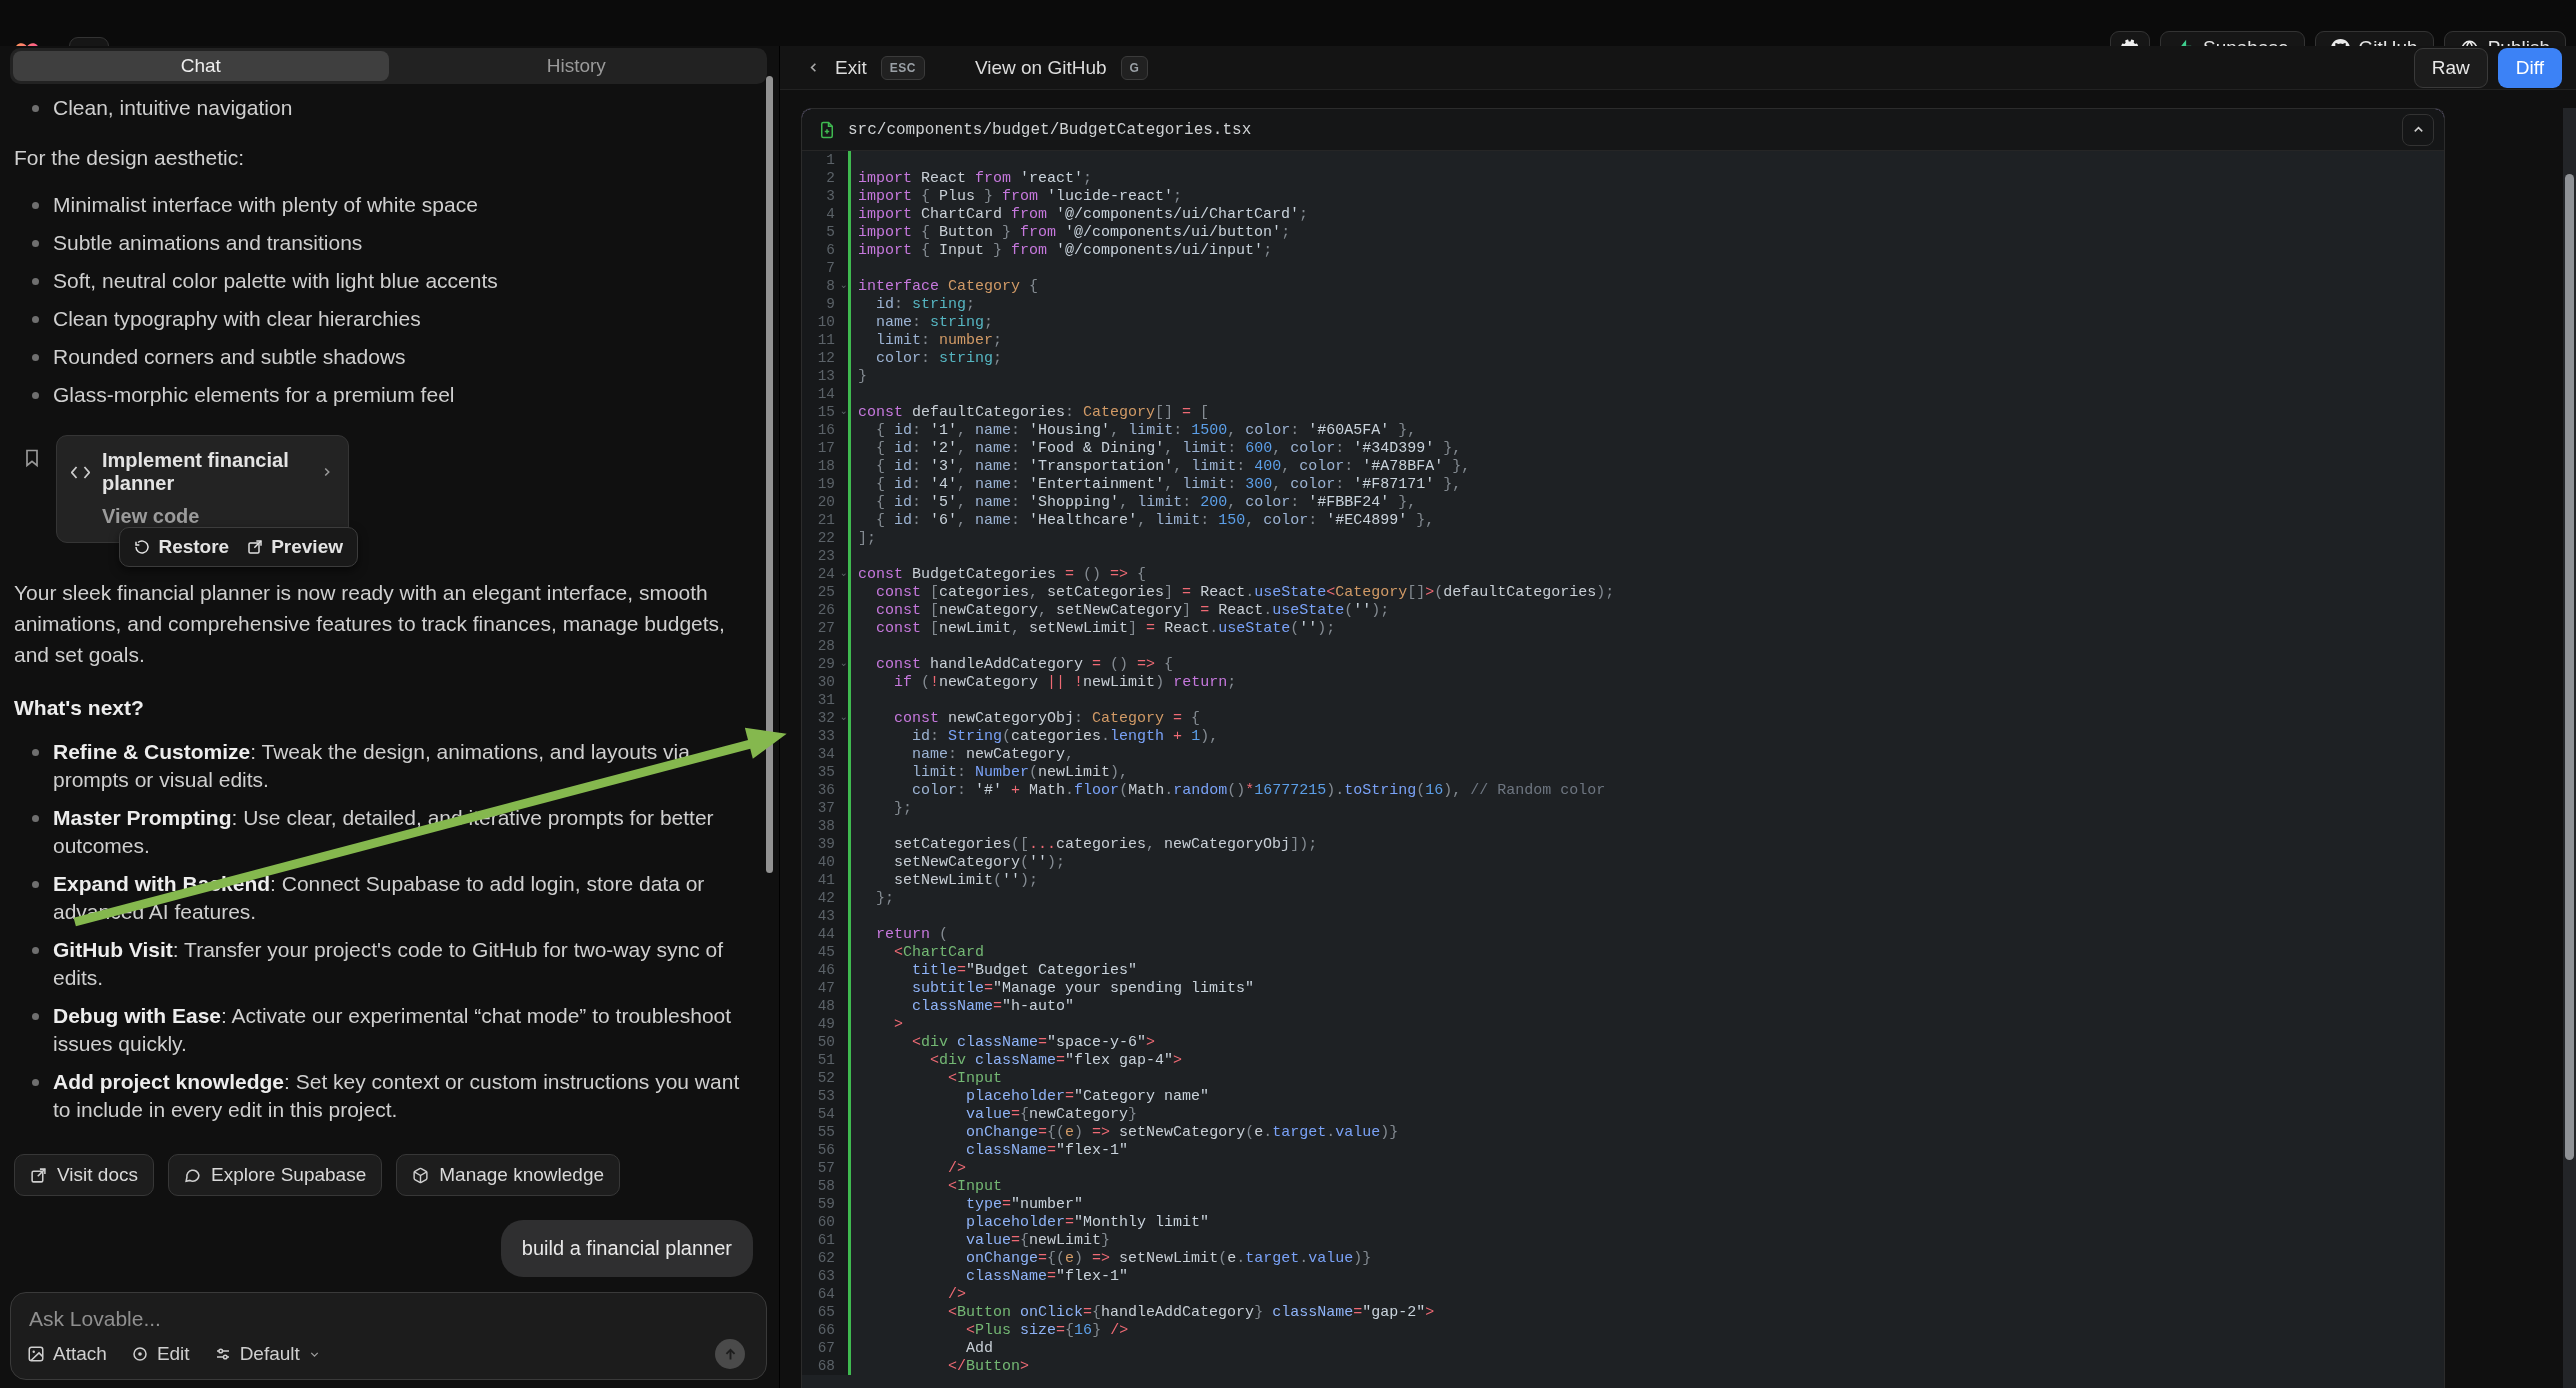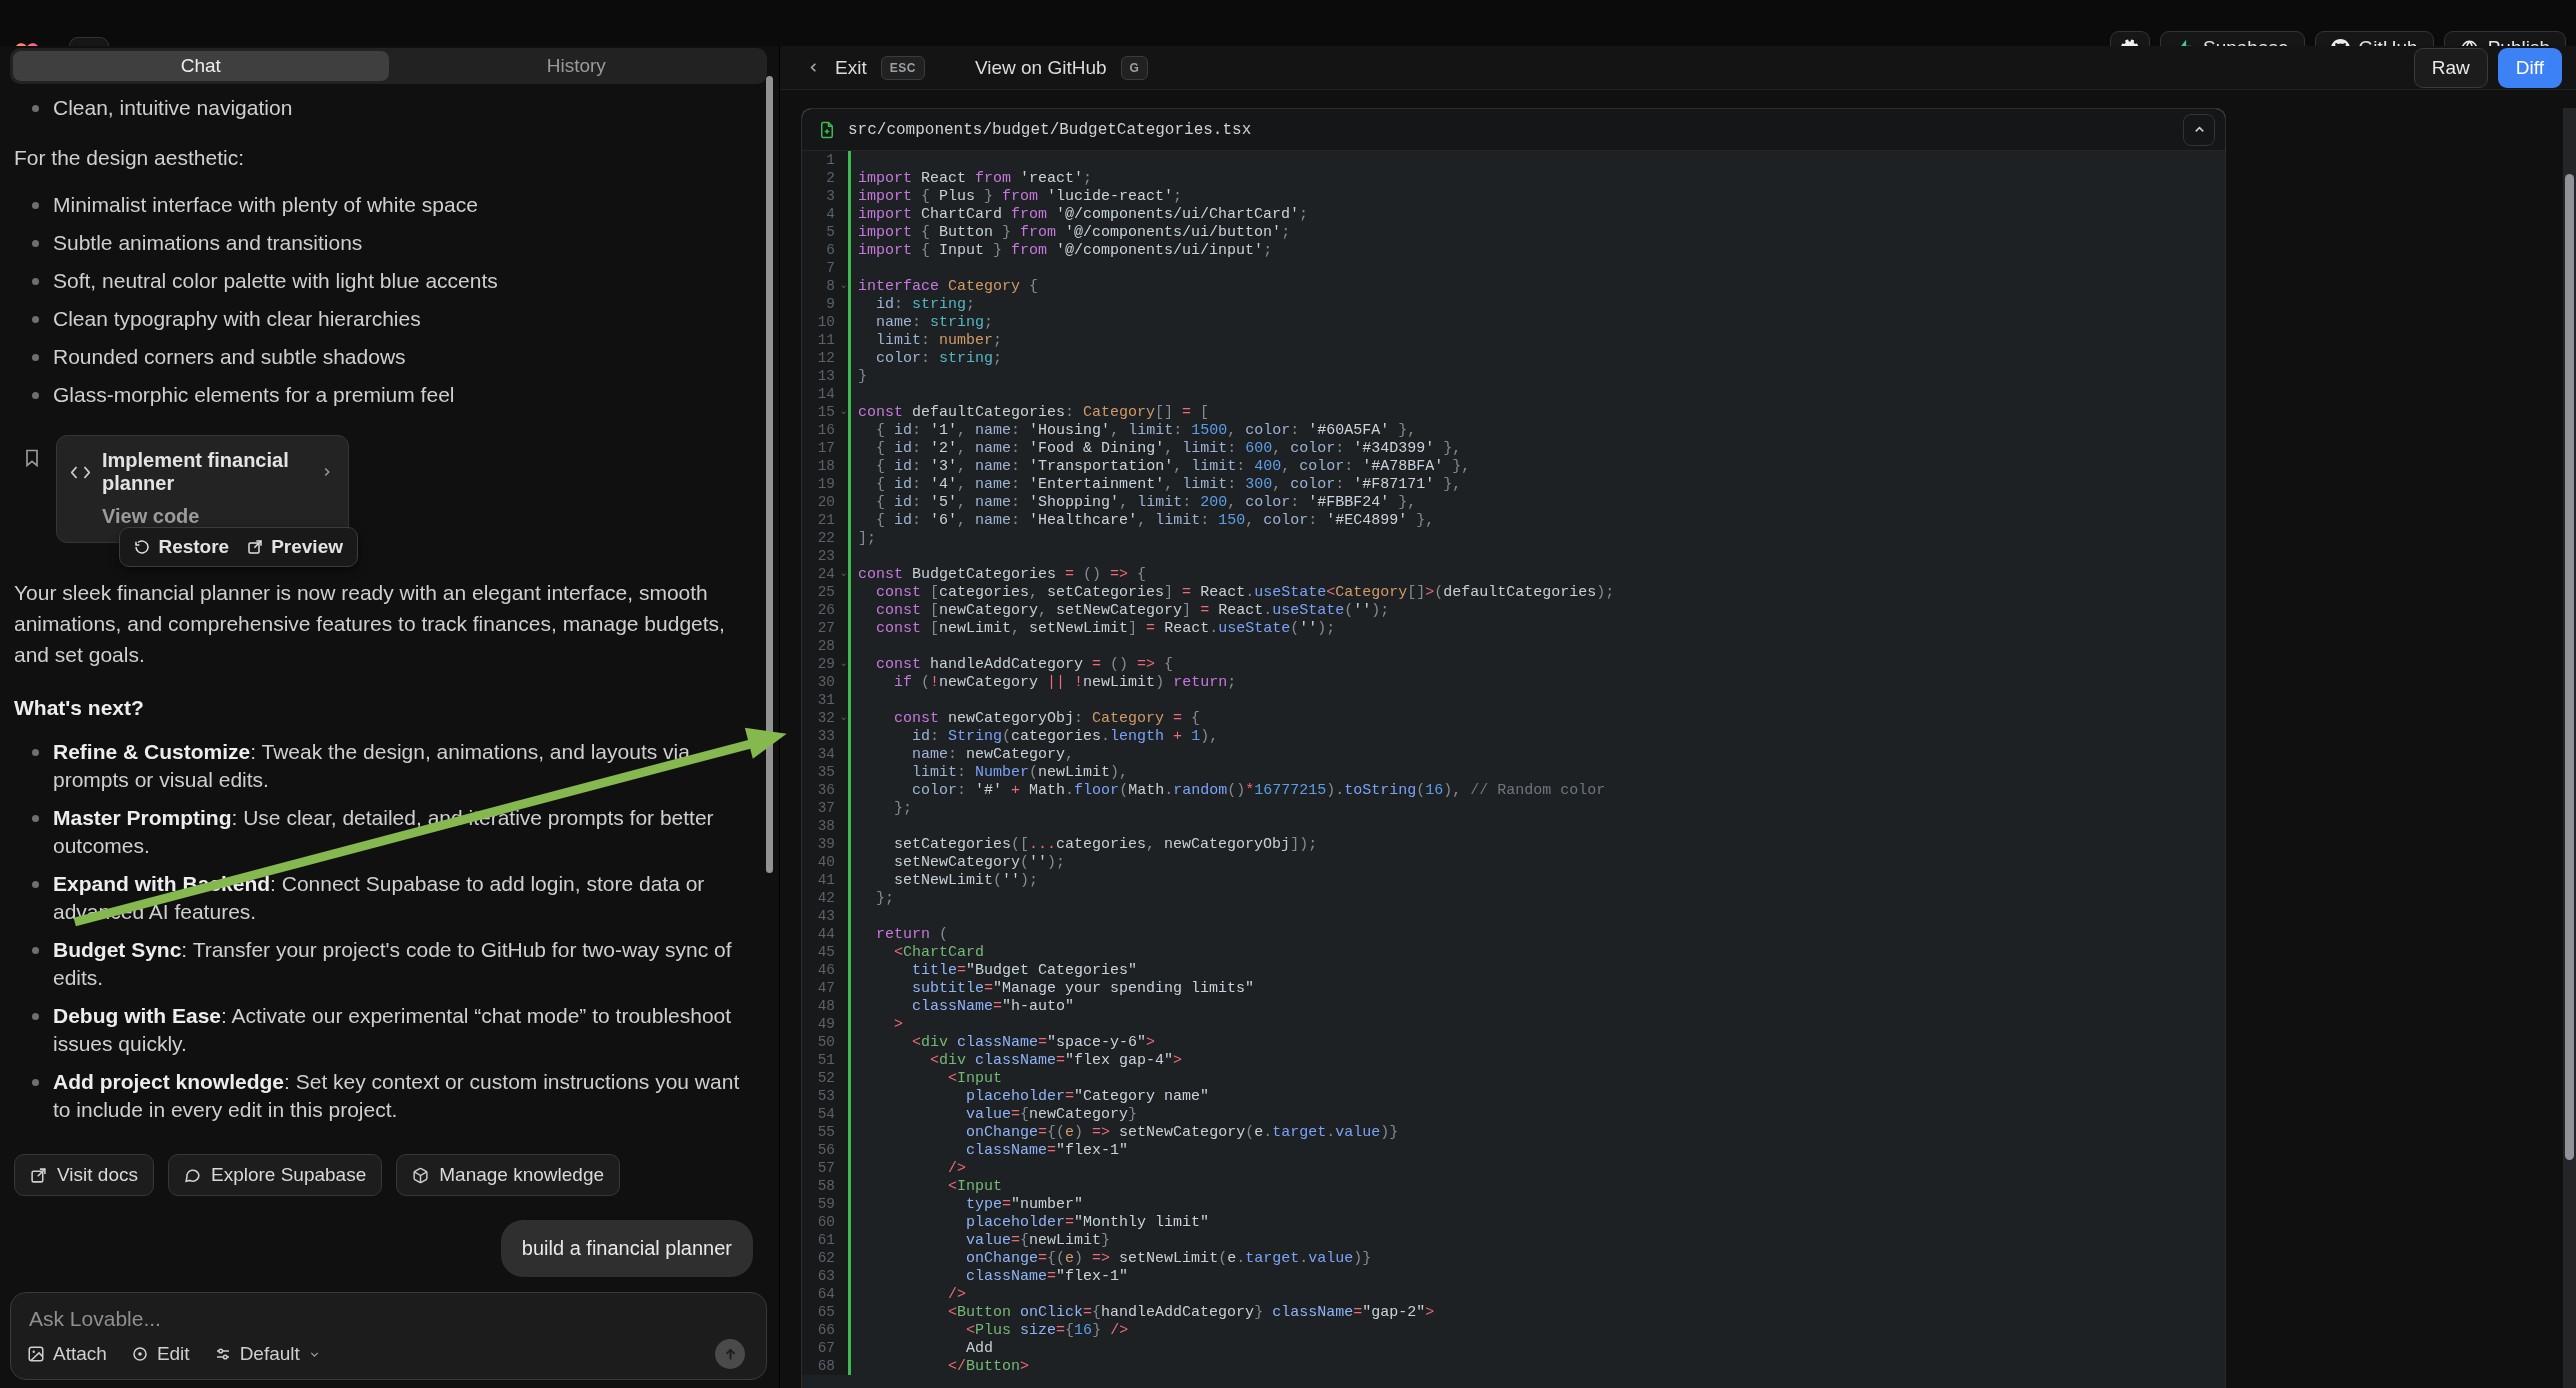--- a/index.html
+++ b/index.html
@@ -61,21 +61,21 @@
   
   .code-panel { position:absolute; left:779px; top:46px; right:0; bottom:0; background:#101010; border-left:1px solid #000; }
   .code-topbar { position:absolute; left:0; right:0; top:0; height:44px; background:#141414; border-bottom:1px solid #222; display:flex; align-items:center; padding:0 14px 0 26px; }
   .ct-left { display:flex; align-items:center; gap:14px; color:#dcdcdc; font-size:19px; }
   .kbd { font-size:12px; font-weight:700; color:#9aa0a6; background:#212121; border:1px solid #3b3b3b; border-radius:6px; padding:4px 8px; letter-spacing:0.5px; }
   .ct-gap { width:22px; }
   .ct-right { margin-left:auto; display:flex; align-items:center; gap:10px; }
   .btn-raw { padding:8px 17px; background:#1c1c1c; border:1px solid #3a3a3a; border-radius:9px; color:#e8e8e8; font-size:19px; }
   .btn-diff { padding:8px 17px; border-radius:9px; color:#fff; font-size:19px; border:1px solid transparent; }
 
-  .code-card { position:absolute; left:21px; top:62px; width:1425px; bottom:0; background:#c4b5fd; border:1px solid #2c2c2c; border-bottom:none; border-radius:10px 10px 0 0; overflow:hidden; }
+  .code-card { position:absolute; left:21px; top:62px; width:1644px; bottom:0; background:#c4b5fd; border:1px solid #2c2c2c; border-bottom:none; border-radius:10px 10px 0 0; overflow:hidden; }
   .file-bar { height:42px; background:#151617; border-bottom:1px solid #262626; display:flex; align-items:center; gap:12px; padding:0 10px 0 16px; }
   .file-path { font-family:"Liberation Mono", monospace; font-size:16px; color:#cfd2d4; flex:1; }
   .collapse-btn { width:32px; height:32px; border:1px solid #333; border-radius:8px; background:transparent; display:flex; align-items:center; justify-content:center; color:#cfcfcf; }
   .code-body { position:absolute; top:42px; left:0; right:0; bottom:0; background:#1e2124; }
   .code-line { display:flex; align-items:center; height:18px; font-family:"Liberation Mono", monospace; font-size:15px; }
   .gut { flex:none; width:46px; text-align:right; padding-right:13px; color:#5b6268; position:relative; font-size:14.4px; background:#17191b; align-self:stretch; display:flex; align-items:center; justify-content:flex-end; }
   .gut .fold { position:absolute; right:0px; top:2px; font-size:10px; color:#5b6268; font-family:"DejaVu Sans", sans-serif; }
   .dbar { flex:none; width:3px; align-self:stretch; background:#3fb950; }
   .ltxt { white-space:pre; padding-left:7px; letter-spacing:0; }
 
@@ -244,21 +244,21 @@
           <div class="bullet-row">
             <span class="dot"></span>
             <span><b>Master Prompting</b>: Use clear, detailed, and iterative prompts for better outcomes.</span>
           </div>
           <div class="bullet-row">
             <span class="dot"></span>
             <span><b>Expand with Backend</b>: Connect Supabase to add login, store data or advanced AI features.</span>
           </div>
           <div class="bullet-row">
             <span class="dot"></span>
-            <span><b>Budget Sync</b>: Transfer your project's code to GitHub for two-way sync of edits.</span>
+            <span><b>GitHub Visit</b>: Transfer your project's code to GitHub for two-way sync of edits.</span>
           </div>
           <div class="bullet-row">
             <span class="dot"></span>
             <span><b>Debug with Ease</b>: Activate our experimental “chat mode” to troubleshoot issues quickly.</span>
           </div>
           <div class="bullet-row">
             <span class="dot"></span>
             <span><b>Add project knowledge</b>: Set key context or custom instructions you want to include in every edit in this project.</span>
           </div>
         </div>

